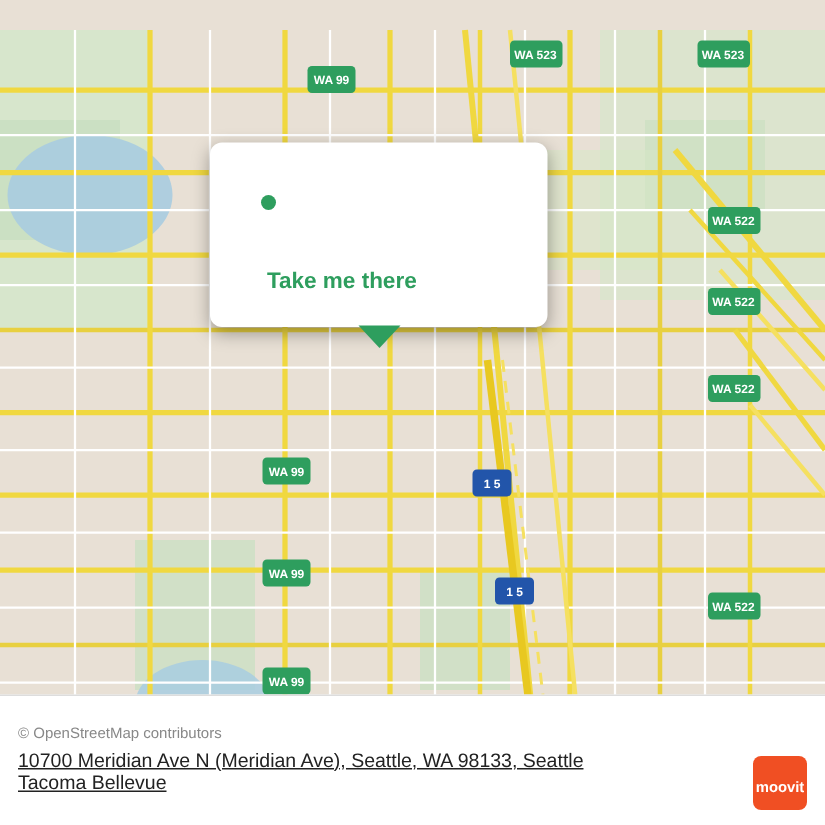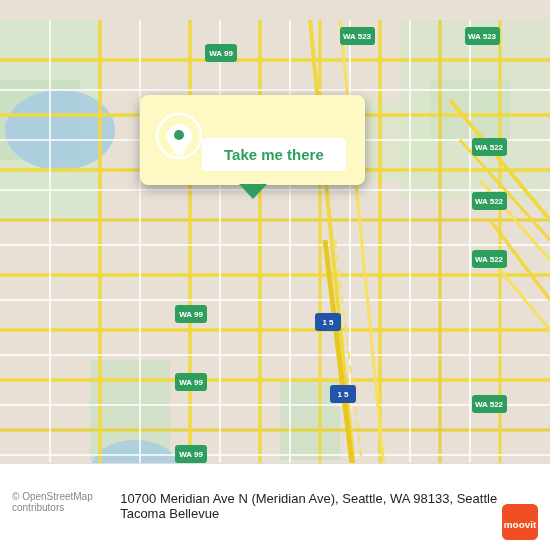--- a/index.html
+++ b/index.html
@@ -26,25 +26,25 @@
       top: 0; left: 0;
       width: 100%; height: 100%;
     }
 
     
     .popup-card {
       position: absolute;
       top: 95px;
       left: 140px;
       width: 225px;
-      background: #fef9c3;
+      background: #ffffff;
       border-radius: 8px;
       display: flex;
-      flex-direction: row;
-      align-items: flex-end;
+      flex-direction: column;
+      align-items: flex-start;
       padding: 18px 16px 14px;
       box-shadow: 0 4px 12px rgba(0,0,0,0.35);
     }
 
     .popup-card::after {
       content: '';
       position: absolute;
       bottom: -14px;
       left: 50%;
       transform: translateX(-50%);
@@ -80,34 +80,35 @@
       background: white;
       padding: 8px 12px 10px;
       border-top: 1px solid #ddd;
       display: flex;
       justify-content: space-between;
       align-items: center;
     }
 
     .bottom-left {
       display: flex;
-      flex-direction: row;
+      flex-direction: column;
     }
 
     .copyright-line {
       font-size: 10px;
       color: #888;
       margin-bottom: 4px;
     }
 
     .address-line {
       font-size: 13px;
       color: #222;
       font-weight: 500;
       max-width: 400px;
+      text-decoration: underline;
     }
 
     .moovit-logo {
       display: flex;
       align-items: center;
       gap: 4px;
       flex-shrink: 0;
       margin-top: 32px;
     }
 

